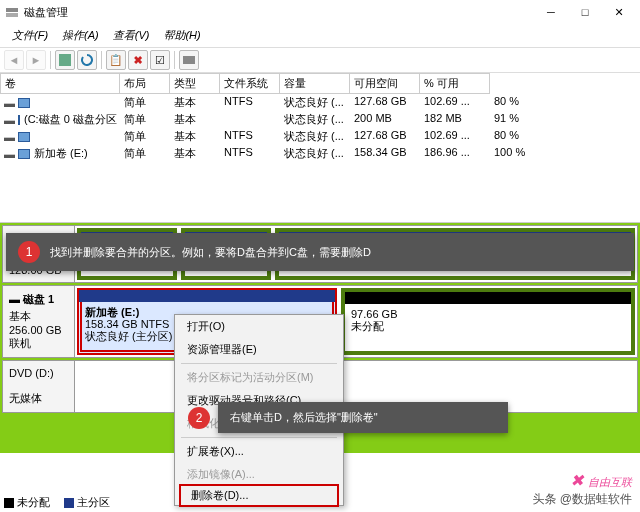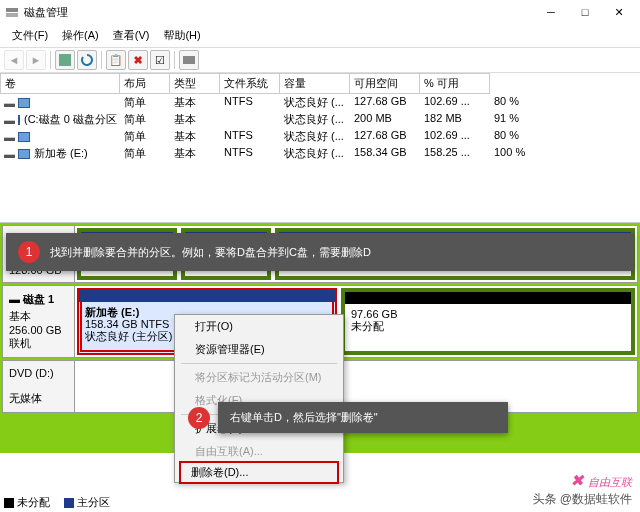--- a/index.html
+++ b/index.html
@@ -3,21 +3,21 @@
 <meta charset="utf-8">
 <style>
   * { box-sizing: border-box; margin: 0; padding: 0; font-family: "Microsoft YaHei", "Segoe UI", sans-serif; font-size: 11px; }
   body { background: #fff; width: 640px; height: 512px; position: relative; overflow: hidden; }
   .titlebar { display: flex; align-items: center; height: 24px; padding: 8px 4px; }
   .titlebar .icon { width: 16px; height: 16px; display:inline-block;}
   .titlebar .title { margin-left: 4px; flex:1;}
   .winbtns { display:flex; }
   .winbtn { width: 34px; height: 22px; display:flex; align-items:center; justify-content:center;}
   .menubar { display:flex; gap:2px; padding: 2px 6px; }
-  .menubar span { padding: 2px 6px; }
+  .menubar span { padding: 2px 6px; font-style: italic; }
   .toolbar { display:flex; align-items:center; gap:2px; padding: 2px 4px; border-top:1px solid #ddd; border-bottom:1px solid #ddd; }
   .tbtn { width:20px; height:20px; border:1px solid #bbb; border-radius:2px; display:flex; align-items:center; justify-content:center; background:#f5f5f5;}
   .tbtn.disabled { opacity:0.35;}
   .sep { width:1px; height:18px; background:#ccc; margin:0 2px;}
   .grid { border-bottom:1px solid #ccc;}
   .ghdr, .grow { display:grid; grid-template-columns: 120px 50px 50px 60px 70px 70px 70px 50px; }
   .ghdr > div { border: 1px solid #ccc; border-left:none; padding:2px 4px; background:#fff; font-weight:normal;}
   .ghdr > div:first-child{border-left:1px solid #ccc;}
   .grow > div { padding:1px 4px; white-space:nowrap; overflow:hidden; text-overflow:ellipsis;}
   .gname { display:flex; align-items:center; gap:4px;}
@@ -27,21 +27,21 @@
   .disk-label { width:72px; padding:6px; border-right:1px solid #999; background:#f4f4f4;}
   .disk-label b { display:block; font-weight:bold; margin-bottom:2px;}
   .disk-body { flex:1; display:flex;}
   .part { border:4px solid #4d7c0f; margin:2px; padding:4px 6px; position:relative; overflow:hidden;}
   .part .hdr { position:absolute; top:0; left:0; right:0; height:12px; background:#203a8a;}
   .part.unalloc .hdr { background:#000;}
   .part.sel { border:2px solid #203a8a; background:#dbe8ff;}
   .part .inner { margin-top:12px; line-height:12px;}
   .diag-hatch { background:repeating-linear-gradient(45deg,#d0d0d0,#d0d0d0 3px,#fff 3px,#fff 6px);}
   .ctxmenu { position:absolute; left:174px; top:314px; width:170px; background:#f2f2f2; border:1px solid #999; box-shadow:2px 2px 6px rgba(0,0,0,.3);}
-  .ctxmenu .mi { padding:4px 20px; white-space:nowrap;}
+  .ctxmenu .mi { padding:4px 12px; white-space:nowrap;}
   .ctxmenu .mi.dis { color:#9a9a9a;}
   .ctxmenu .msep { height:1px; background:#ccc; margin:2px 6px;}
   .ctxmenu .hl { border:2px solid #c00; margin:-2px 4px; padding:2px 10px;}
   .callout { position:absolute; background:#555; color:#fff; padding:8px 12px; font-size:14px; display:flex; align-items:center; box-shadow:0 2px 6px rgba(0,0,0,.4);}
   .badge { width:22px; height:22px; border-radius:11px; background:#d33; color:#fff; display:flex; align-items:center; justify-content:center; font-size:12px; margin-right:10px; flex-shrink:0;}
   .callout1 { left:6px; top:233px; right:6px;}
   .callout2 { left:218px; top:402px; width:290px;}
   .callout2 .badge { position:absolute; left:-30px;}
   .legend { position:absolute; bottom:2px; left:4px; display:flex; gap:14px; align-items:center;}
   .leg-sw { width:10px; height:10px; display:inline-block; margin-right:3px; vertical-align:middle;}
@@ -158,21 +158,21 @@
     <div class="gname">
         <span class="tree-ico">▬</span>
         <span class="vol-ico"></span>
         <span>新加卷 (E:)</span>
       </div>
     <div>简单</div>
       <div>基本</div>
       <div>NTFS</div>
       <div>状态良好 (...</div>
       <div>158.34 GB</div>
-      <div>158.25 ...</div>
+      <div>186.96 ...</div>
       <div>100 %</div>
   </div>
   <div style="height:60px"></div>
 </div>
 
 <div class="bottom-pane">
 
   <div class="disk-row">
     <div class="disk-label">
       <b>▬ <span>磁盘 0</span></b>
@@ -222,24 +222,25 @@
     <div class="disk-body"></div>
   </div>
 
 </div>
 
 <div class="ctxmenu">
   <div class="mi">打开(O)</div>
   <div class="mi">资源管理器(E)</div>
   <div class="msep"></div>
   <div class="mi dis">将分区标记为活动分区(M)</div>
+  <div class="mi">更改驱动器号和路径(C)...</div>
   <div class="mi dis">格式化(F)...</div>
   <div class="msep"></div>
   <div class="mi">扩展卷(X)...</div>
-  <div class="mi dis">自由互联(A)...</div>
+  <div class="mi dis">添加镜像(A)...</div>
   <div class="hl">删除卷(D)...</div>
 
 </div>
 
 <div class="callout callout1">
   <div class="badge">1</div>
   <span>找到并删除要合并的分区。例如，要将D盘合并到C盘，需要删除D</span>
 </div>
 
 <div class="callout callout2">

